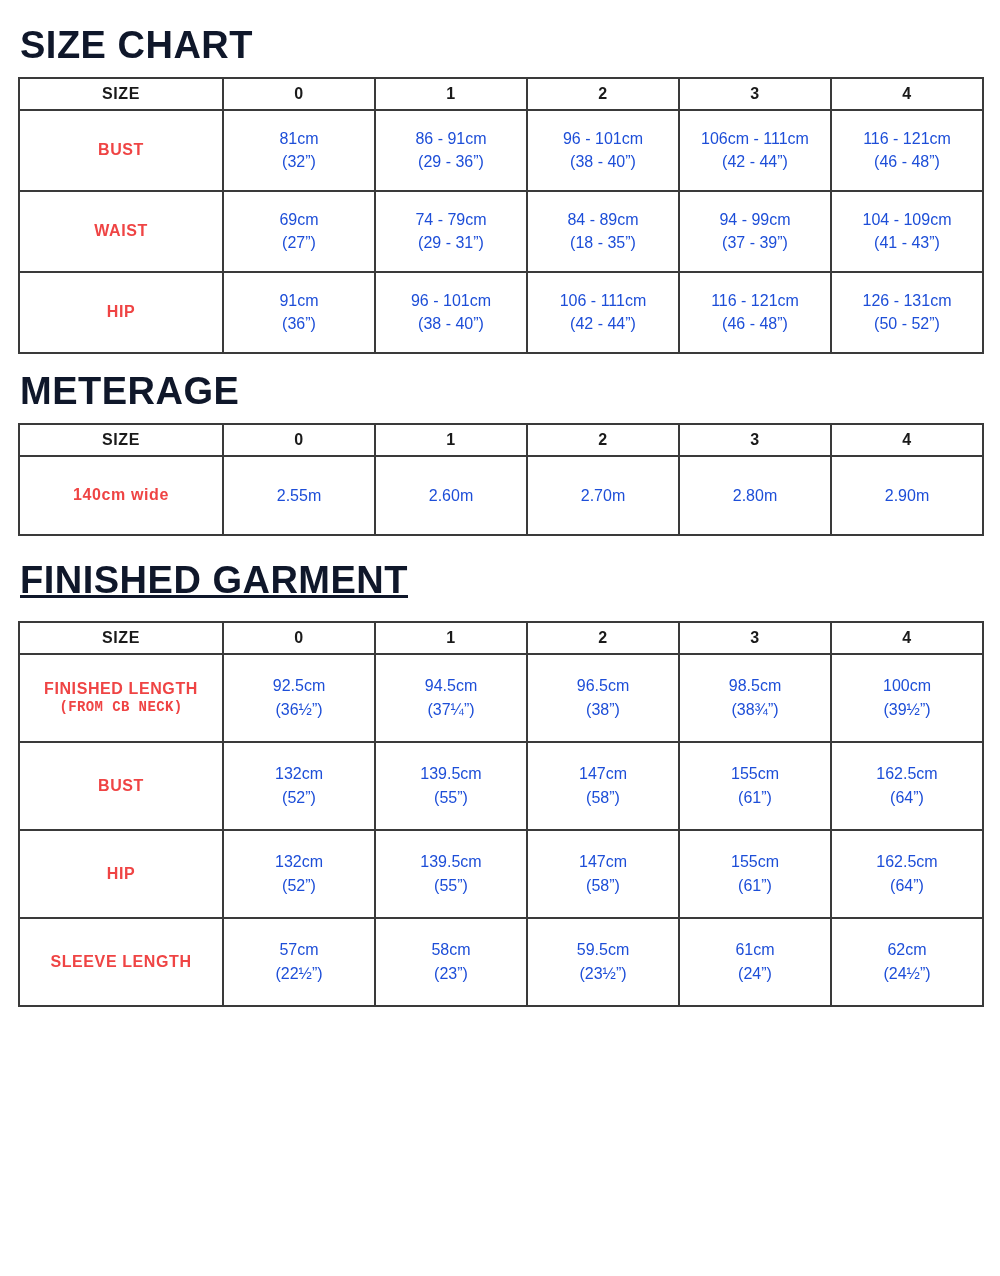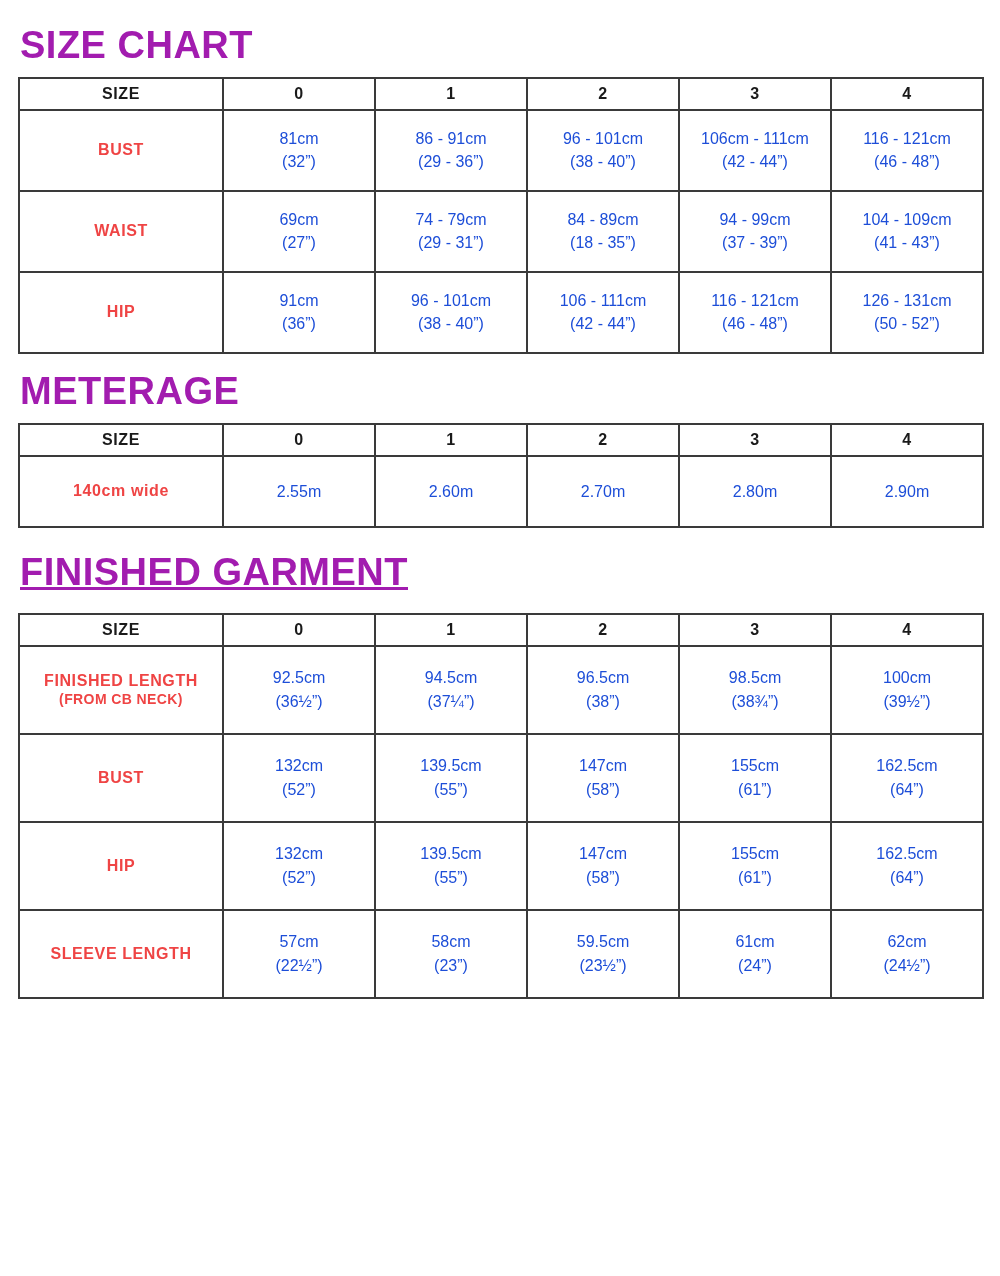--- a/index.html
+++ b/index.html
@@ -16,61 +16,62 @@
   }
   .page {
     padding: 26px 18px 0 18px;
     box-sizing: border-box;
   }
   .section-title {
     font-size: 38px;
     font-weight: 700;
     letter-spacing: 0.5px;
     line-height: 1.05;
-    color: #a21caf;
+    color: #0f172a;
     margin: 0 0 11px 2px;
   }
   .section-title.mid { margin-top: 18px; }
   .section-title.low { margin-top: 25px; margin-bottom: 20px; text-decoration: underline; }
   table.grid {
     border-collapse: collapse;
     width: 964px;
     table-layout: fixed;
   }
   table.grid th, table.grid td {
     border: 2px solid #3a3a3a;
     text-align: center;
     vertical-align: middle;
     padding: 4px 6px;
     box-sizing: border-box;
   }
   col.label-col { width: 204px; }
   col.size-col  { width: 152px; }
   tr.header-row { height: 32px; }
   tr.data-row   { height: 81px; }
-  tr.data-row-short { height: 71px; }
+  tr.data-row-short { height: 79px; }
   tr.data-row-fg { height: 88px; }
   th.col-header {
     font-size: 16px;
     font-weight: 700;
     letter-spacing: 0.6px;
     color: #1a1a1a;
   }
   th.row-label {
     font-size: 16px;
     font-weight: 700;
     letter-spacing: 0.6px;
     color: #ef4444;
   }
   th.row-label .sublabel {
     display: block;
     font-size: 14px;
     font-weight: 700;
     letter-spacing: 0.4px;
     margin-top: 1px;
+    font-family: Liberation Mono, monospace;
   }
   th.row-label .sublabel:empty { display: none; }
   td.cell {
     font-size: 16px;
     font-weight: 400;
     color: #1d4ed8;
     line-height: 1.45;
   }
   td.cell span { display: block; }
   td.cell span:empty { display: none; }

